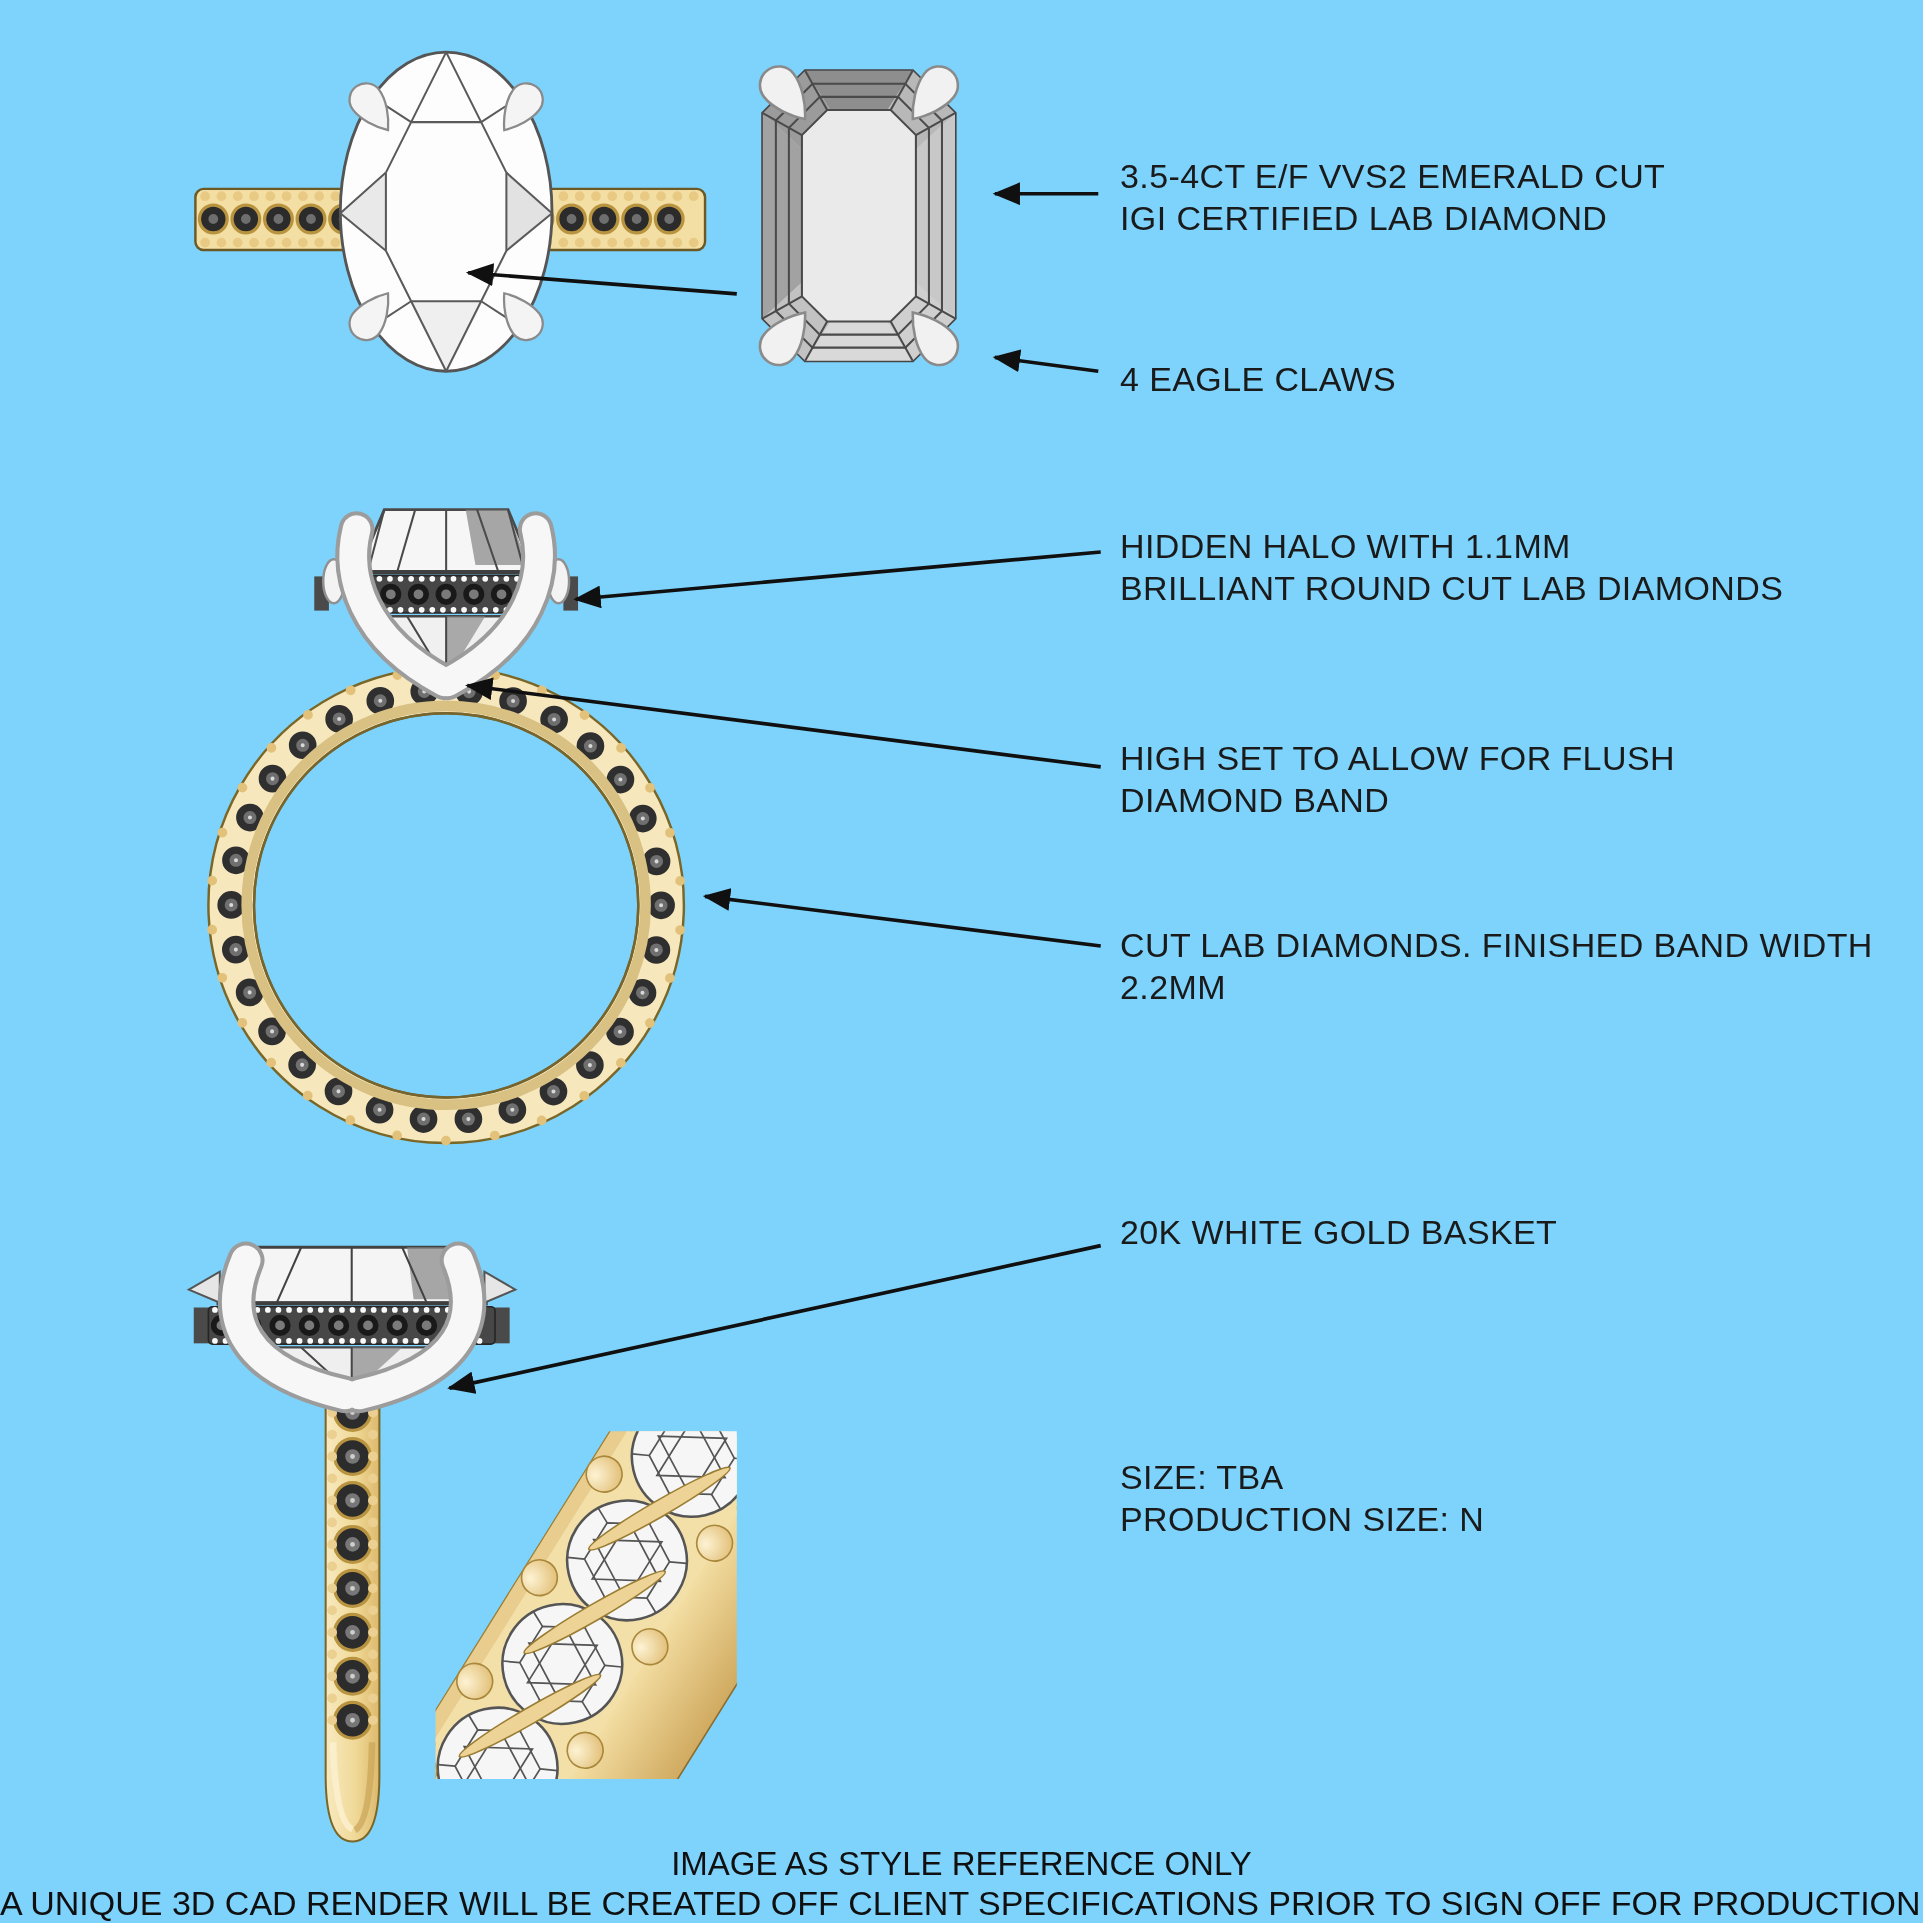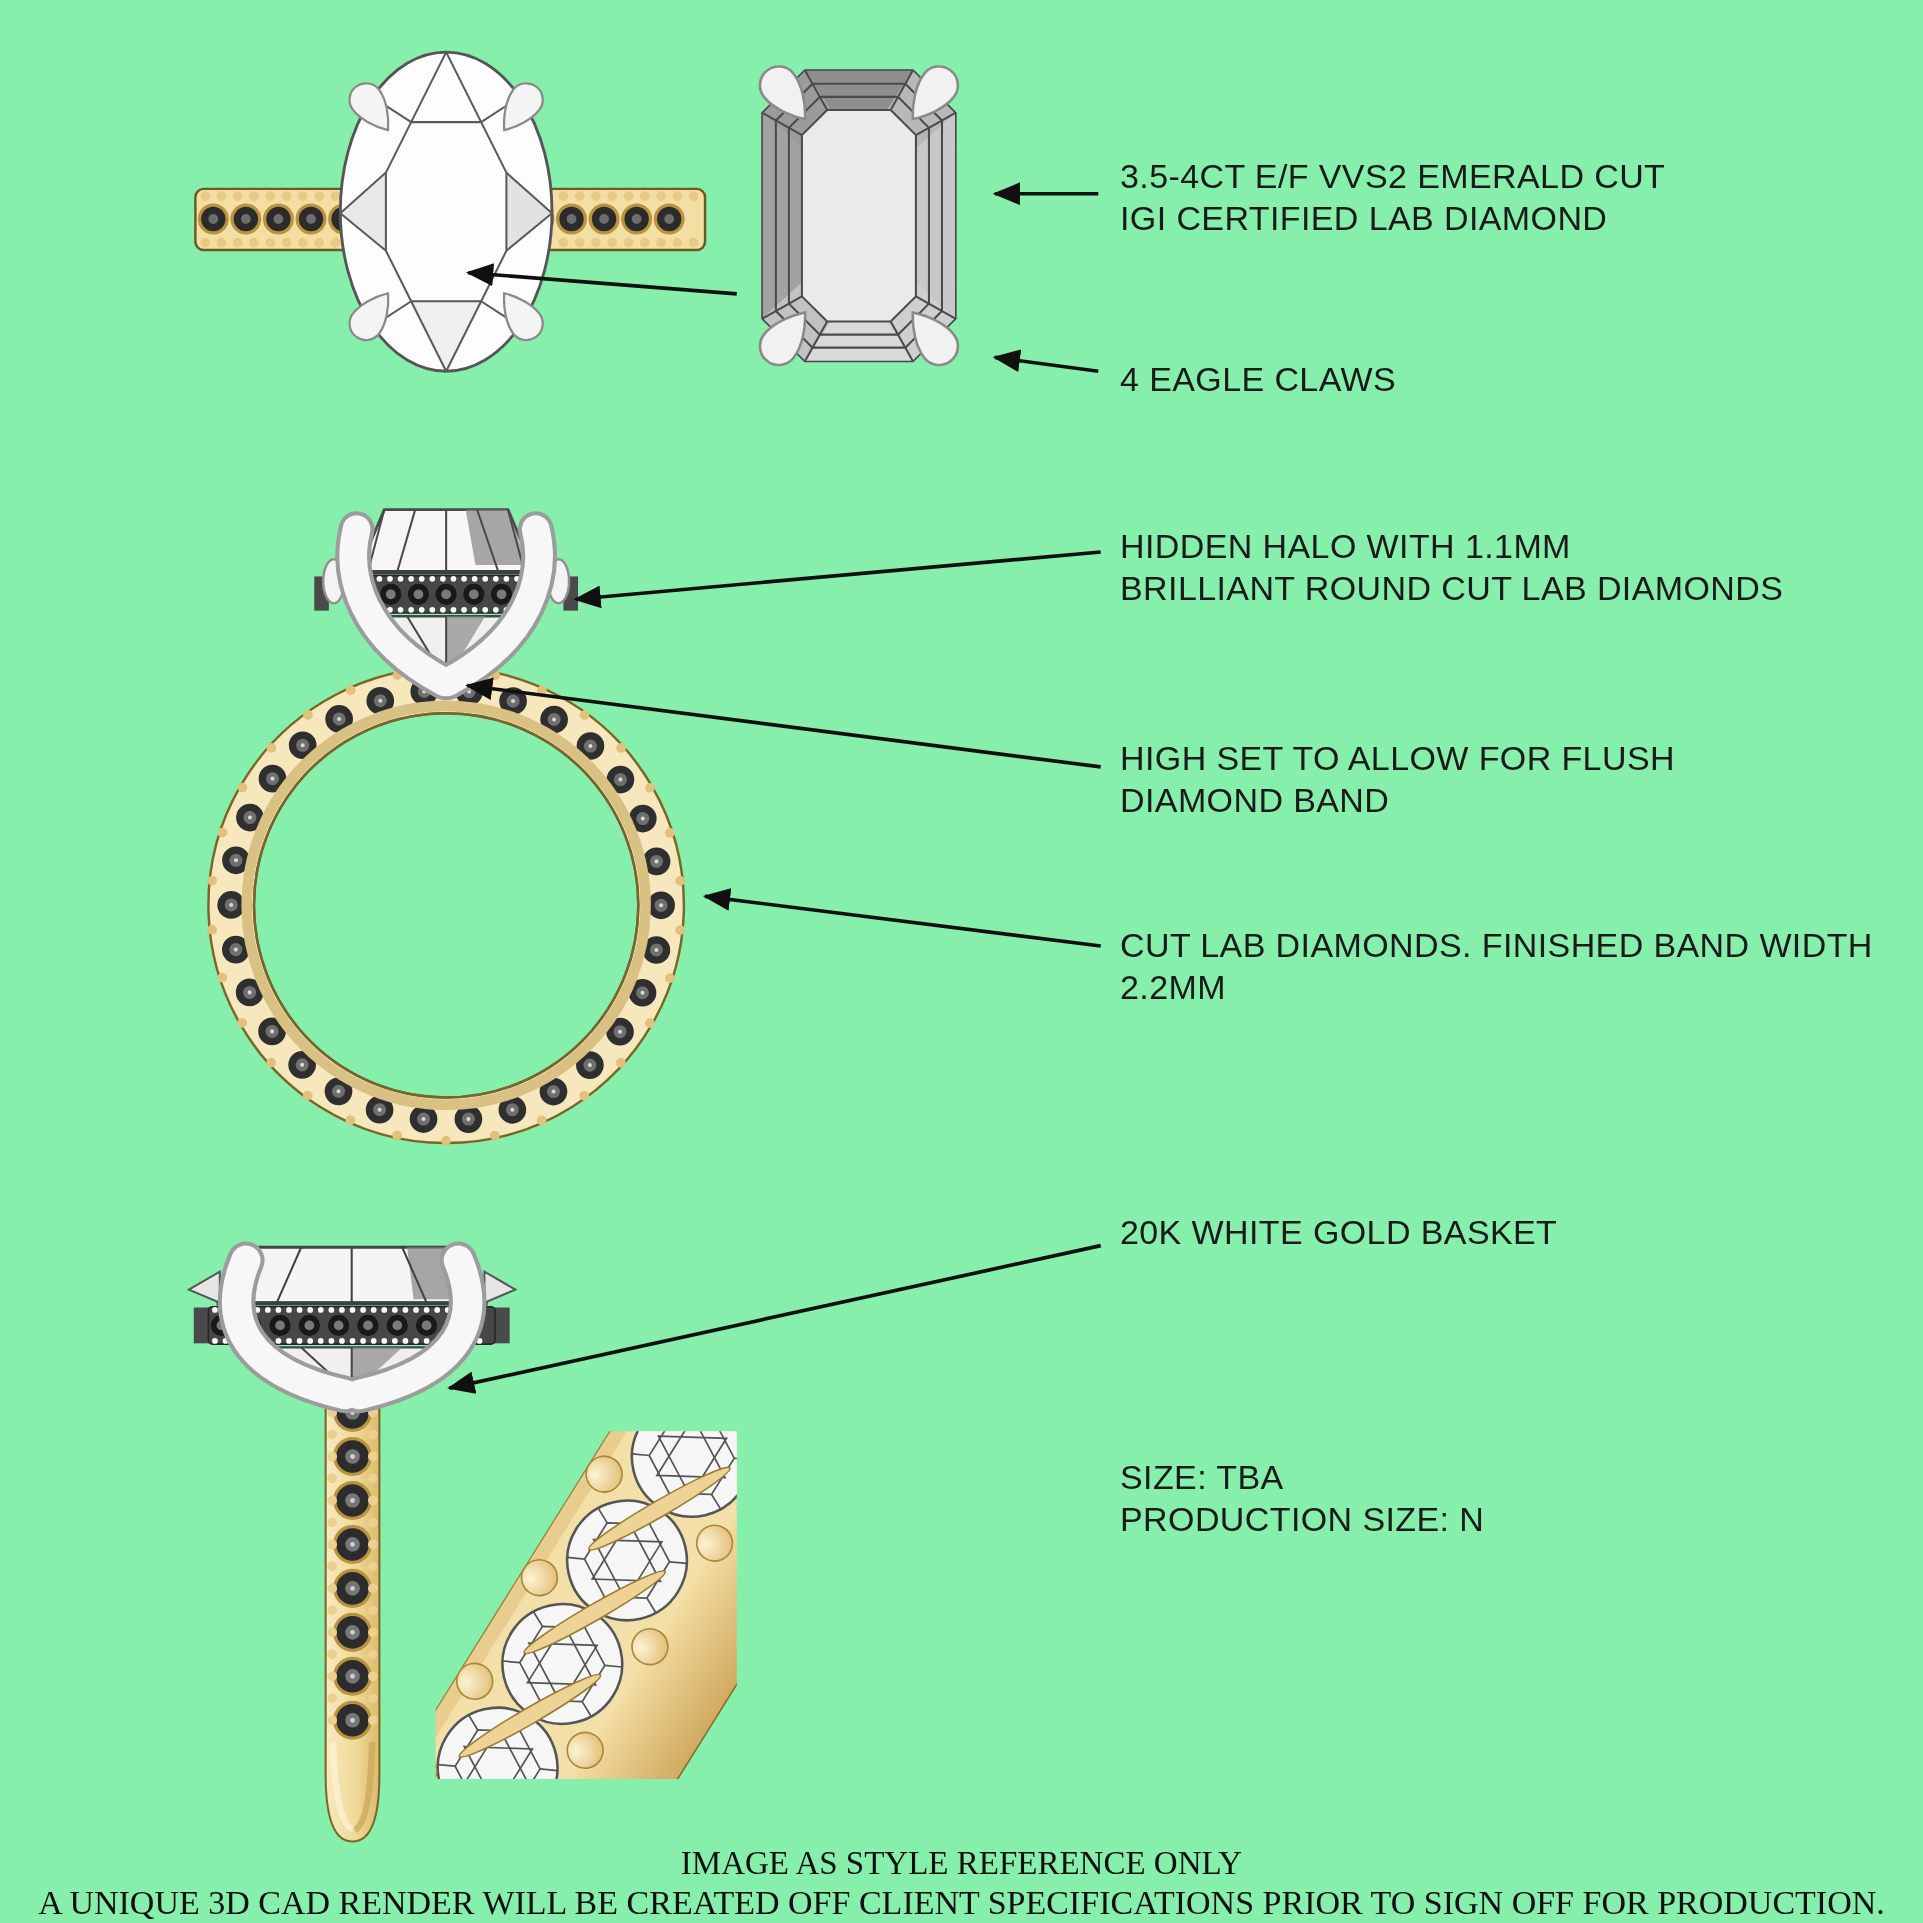--- a/index.html
+++ b/index.html
@@ -1,21 +1,21 @@
 <!DOCTYPE html>
 <html style="font-size:13px"><head>
 <meta charset="utf-8">
 <style>
   html,body{margin:0;padding:0;background:#fff;}
-  .canvas{position:relative;width:1923px;height:1923px;background:#86efac;overflow:hidden;
+  .canvas{position:relative;width:1923px;height:1923px;background:#7dd3fc;overflow:hidden;
           font-family:"Liberation Sans", sans-serif;}
   svg{position:absolute;left:0;top:0;}
   .ann{position:absolute;left:1120px;font-size:34px;line-height:42px;color:#1a1a1a;
        white-space:nowrap;letter-spacing:0.4px;}
-  .footer-line{position:absolute;left:0;width:100%;text-align:center;color:#101010;white-space:nowrap;font-family:Liberation Serif, serif;}
+  .footer-line{position:absolute;left:0;width:100%;text-align:center;color:#101010;white-space:nowrap;}
   #footer1{top:1845px;font-size:33px;}
   #footer2{top:1884px;font-size:34px;}
 </style>
 </head>
 <body>
 
 <div class="canvas">
 
 <svg width="1923" height="1923" viewBox="0 0 2362 2362">
   <defs>

